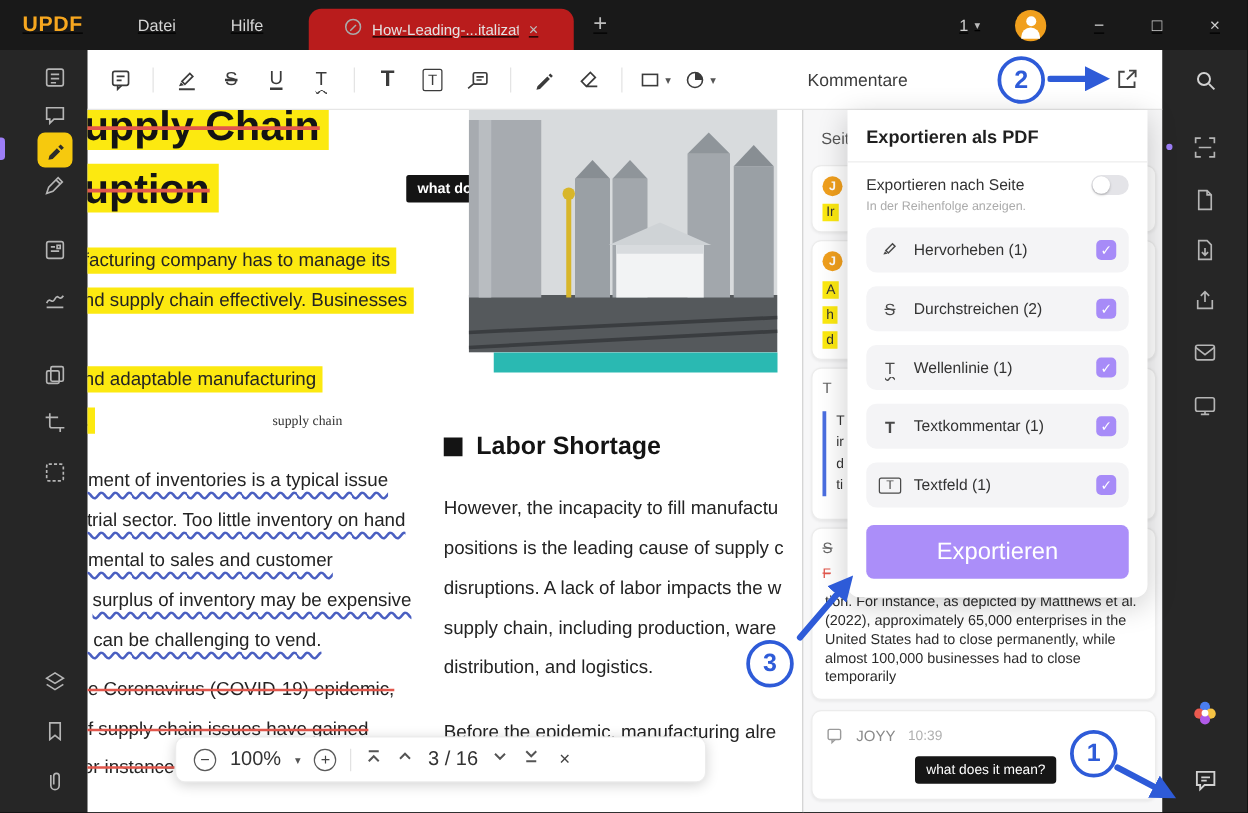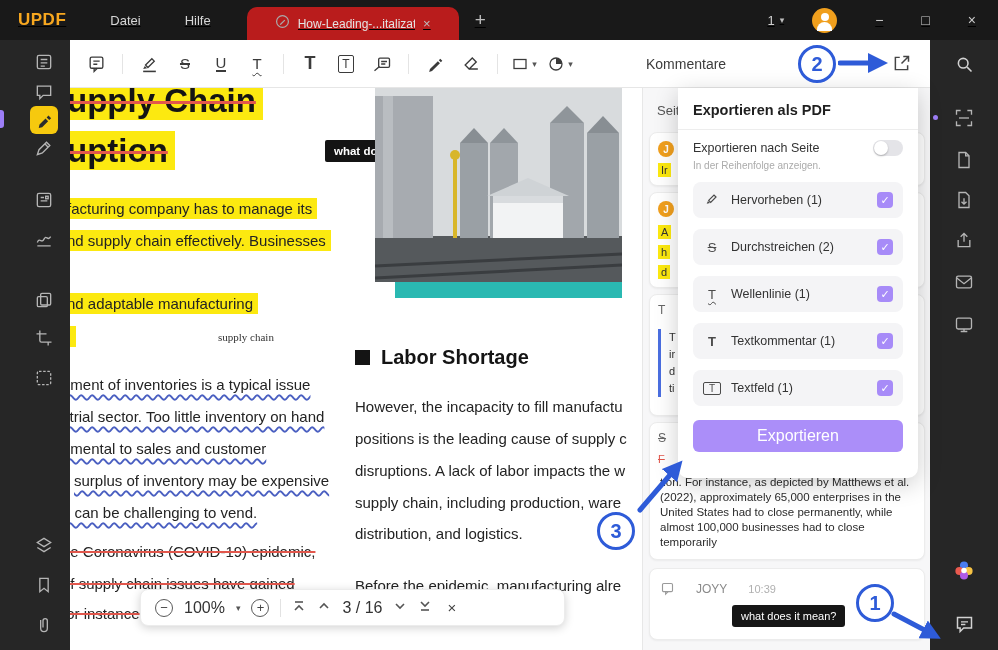--- a/index.html
+++ b/index.html
@@ -83,21 +83,21 @@
   
   .cpanel { width:288px; flex:none; position:relative; background:#f7f7f8; border-left:1px solid #e7e7e7; overflow:hidden; }
   .cpanel .pagelabel { position:absolute; left:14px; top:15px; font-size:13px; color:#555; }
   .ccard { position:absolute; background:#fff; border:1px solid #ececec; border-radius:8px; box-shadow:0 1px 2px rgba(0,0,0,.05); }
   .cavatar { position:absolute; left:8px; top:8px; width:16px; height:16px; border-radius:50%; background:#f09f1d;
              color:#fff; font-size:10px; font-weight:700; display:flex; align-items:center; justify-content:center; }
   .cfrag { position:absolute; font-size:11px; color:#333; background:#fce910; padding:1px 3px; }
   .cicon { position:absolute; left:8px; top:8px; font-size:12px; color:#666; }
   .cbluebar { position:absolute; border-left:3px solid #4a6ee0; padding-left:8px; font-size:11px; color:#333; line-height:17px; }
   .quote { position:absolute; left:10px; top:52px; width:256px; font-size:11.5px; line-height:15px; color:#2b2b2b; }
-  .authorrow { position:absolute; left:10px; top:12px; display:flex; align-items:center; gap:21px; }
+  .authorrow { position:absolute; left:10px; top:12px; display:flex; align-items:center; gap:10px; }
   .author { font-size:12px; color:#8a8a8a; }
   .time { font-size:11px; color:#b0b0b0; }
   .cbubble { position:absolute; left:82px; top:36px; background:#161616; color:#fff; font-size:11px;
              padding:5px 9px; border-radius:3px; white-space:nowrap; }
 
   
   .popup { position:absolute; left:678px; top:88px; width:240px; height:390px; background:#fff;
            border-radius:0 0 10px 10px; box-shadow:0 6px 24px rgba(0,0,0,.2); z-index:50; padding:14px 15px; }
   .popup h3 { font-size:14.5px; color:#1f1f1f; font-weight:700; }
   .pdivider { border-top:1px solid #ededed; margin:11px -15px 10px; }
@@ -106,21 +106,21 @@
   .toggle { width:30px; height:16px; border-radius:9px; background:#e4e4e8; position:relative; flex:none; }
   .toggle .knob { position:absolute; left:1px; top:1px; width:14px; height:14px; border-radius:50%; background:#fff;
                   box-shadow:0 1px 2px rgba(0,0,0,.25); }
   .togglesub { font-size:10px; color:#ababab; margin-top:4px; }
   .prow { height:36px; background:#f4f4f6; border-radius:8px; display:flex; align-items:center;
           gap:10px; padding:0 10px; margin-top:11px; }
   .prow .picn { width:18px; text-align:center; color:#4a4a4a; font-size:13px; }
   .prow .plabel { flex:1; font-size:12.5px; color:#333; }
   .pcheck { width:16px; height:16px; border-radius:4px; background:#a78bf8; color:#fff; font-size:11px;
             display:flex; align-items:center; justify-content:center; }
-  .pbtn { margin-top:14px; height:32px; border-radius:6px; background:#ab8ef9; color:#fff; font-size:16px;
+  .pbtn { margin-top:14px; height:43px; border-radius:6px; background:#ab8ef9; color:#fff; font-size:19px;
           display:flex; align-items:center; justify-content:center; }
 
   
   .stepc { position:absolute; width:38px; height:38px; border-radius:50%; background:#fff; border:3px solid #2e5bd8;
            color:#2e5bd8; font-size:20px; font-weight:700; display:flex; align-items:center; justify-content:center; z-index:60; }
   .arrowsvg { position:absolute; z-index:60; }
 </style>
 </head>
 <body>
 

